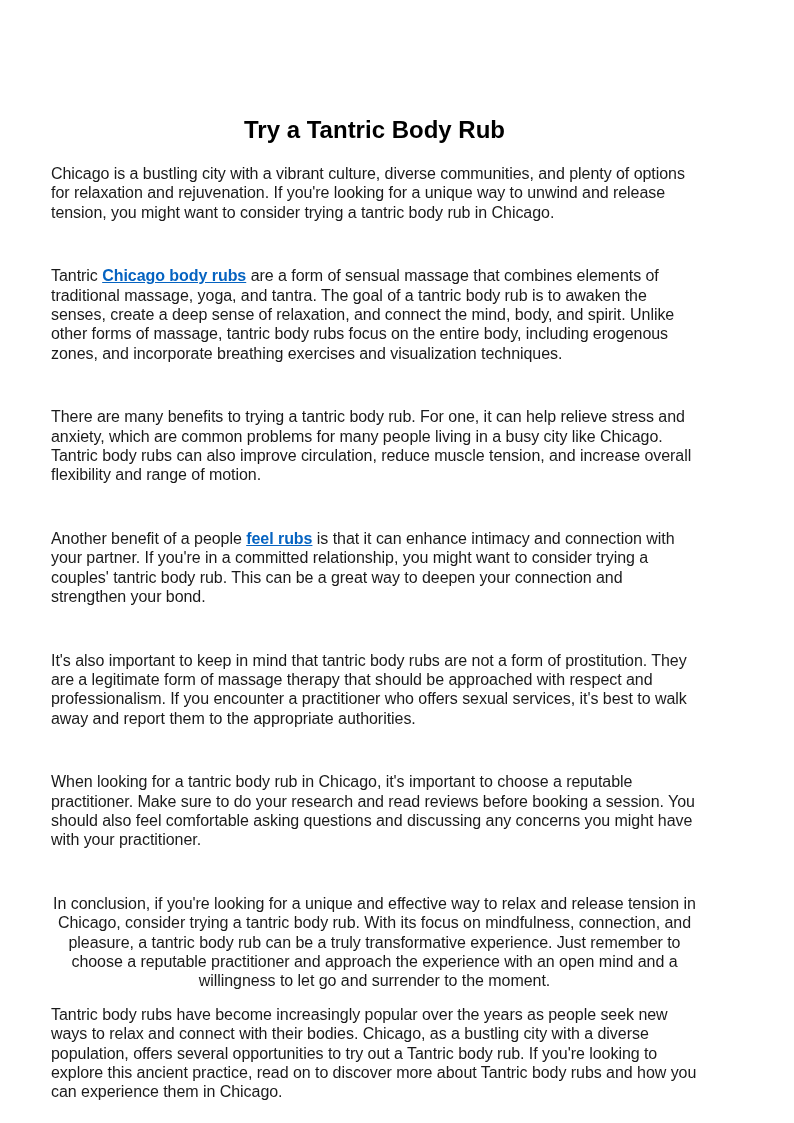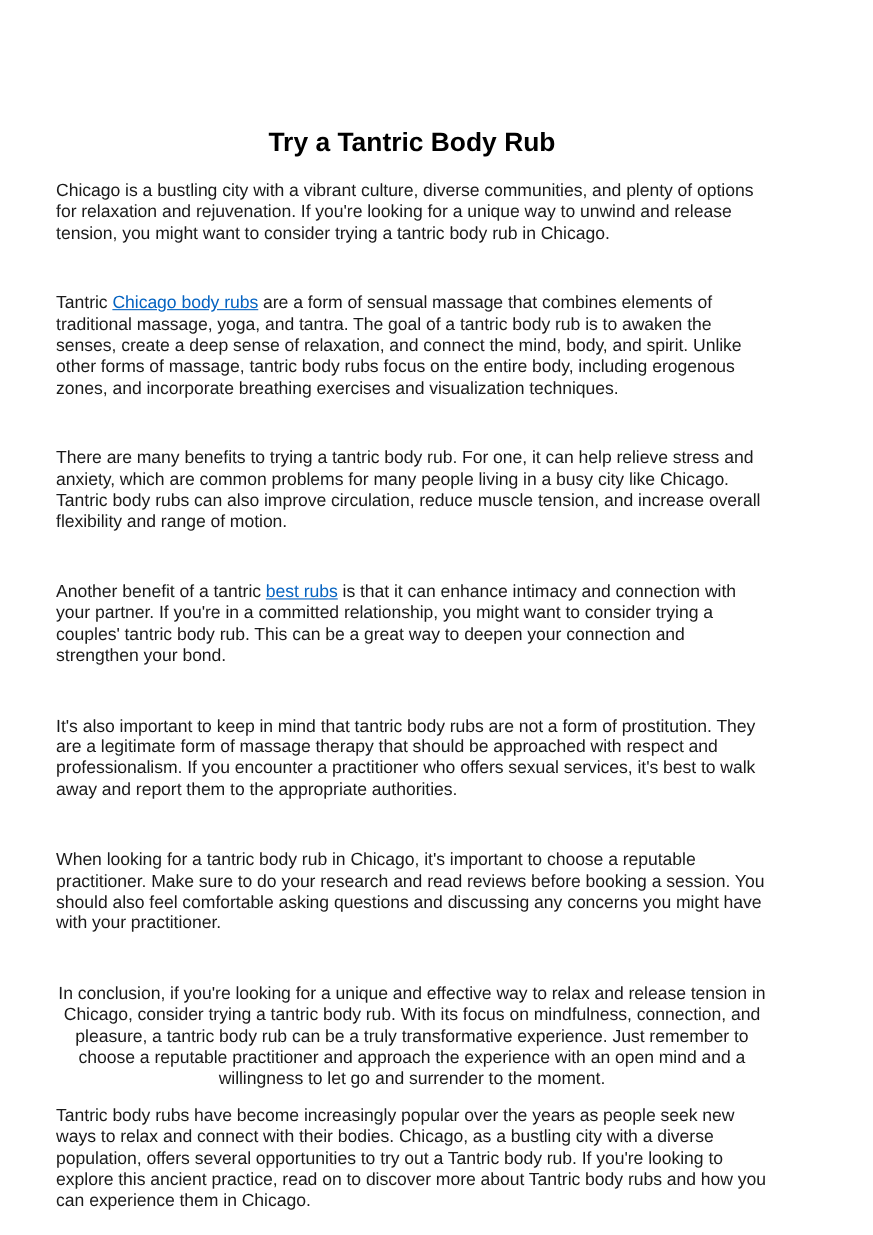--- a/index.html
+++ b/index.html
@@ -36,33 +36,33 @@
   }
   
   .doc-body p.doc-para:nth-last-child(2) {
     margin-bottom: 14px;
     text-align: center;
   }
   .doc-body p.doc-para:last-child {
     margin-bottom: 0;
   }
   a.doc-link {
-    font-weight: 400;
+    font-weight: 700;
     text-decoration: underline;
     cursor: pointer;
   }
 </style>
 </head>
 <body>
 
 <div class="page">
   <h1 class="doc-title">Try a Tantric Body Rub</h1>
   <div class="doc-body">
       <p class="doc-para"><span>Chicago is a bustling city with a vibrant culture, diverse communities, and plenty of options for relaxation and rejuvenation. If you're looking for a unique way to unwind and release tension, you might want to consider trying a tantric body rub in Chicago.</span></p>
       <p class="doc-para"><span>Tantric </span><a class="doc-link" style="color: rgb(5, 99, 193);">Chicago body rubs</a><span> are a form of sensual massage that combines elements of traditional massage, yoga, and tantra. The goal of a tantric body rub is to awaken the senses, create a deep sense of relaxation, and connect the mind, body, and spirit. Unlike other forms of massage, tantric body rubs focus on the entire body, including erogenous zones, and incorporate breathing exercises and visualization techniques.</span></p>
       <p class="doc-para"><span>There are many benefits to trying a tantric body rub. For one, it can help relieve stress and anxiety, which are common problems for many people living in a busy city like Chicago. Tantric body rubs can also improve circulation, reduce muscle tension, and increase overall flexibility and range of motion.</span></p>
-      <p class="doc-para"><span>Another benefit of a tantric </span><a class="doc-link" style="color: rgb(5, 99, 193);">best rubs</a><span> is that it can enhance intimacy and connection with your partner. If you're in a committed relationship, you might want to consider trying a couples' tantric body rub. This can be a great way to deepen your connection and strengthen your bond.</span></p>
+      <p class="doc-para"><span>Another benefit of a people </span><a class="doc-link" style="color: rgb(5, 99, 193);">feel rubs</a><span> is that it can enhance intimacy and connection with your partner. If you're in a committed relationship, you might want to consider trying a couples' tantric body rub. This can be a great way to deepen your connection and strengthen your bond.</span></p>
       <p class="doc-para"><span>It's also important to keep in mind that tantric body rubs are not a form of prostitution. They are a legitimate form of massage therapy that should be approached with respect and professionalism. If you encounter a practitioner who offers sexual services, it's best to walk away and report them to the appropriate authorities.</span></p>
       <p class="doc-para"><span>When looking for a tantric body rub in Chicago, it's important to choose a reputable practitioner. Make sure to do your research and read reviews before booking a session. You should also feel comfortable asking questions and discussing any concerns you might have with your practitioner.</span></p>
       <p class="doc-para"><span>In conclusion, if you're looking for a unique and effective way to relax and release tension in Chicago, consider trying a tantric body rub. With its focus on mindfulness, connection, and pleasure, a tantric body rub can be a truly transformative experience. Just remember to choose a reputable practitioner and approach the experience with an open mind and a willingness to let go and surrender to the moment.</span></p>
       <p class="doc-para"><span>Tantric body rubs have become increasingly popular over the years as people seek new ways to relax and connect with their bodies. Chicago, as a bustling city with a diverse population, offers several opportunities to try out a Tantric body rub. If you're looking to explore this ancient practice, read on to discover more about Tantric body rubs and how you can experience them in Chicago.</span></p>
     </div>
 </div>
 
 </body></html>

